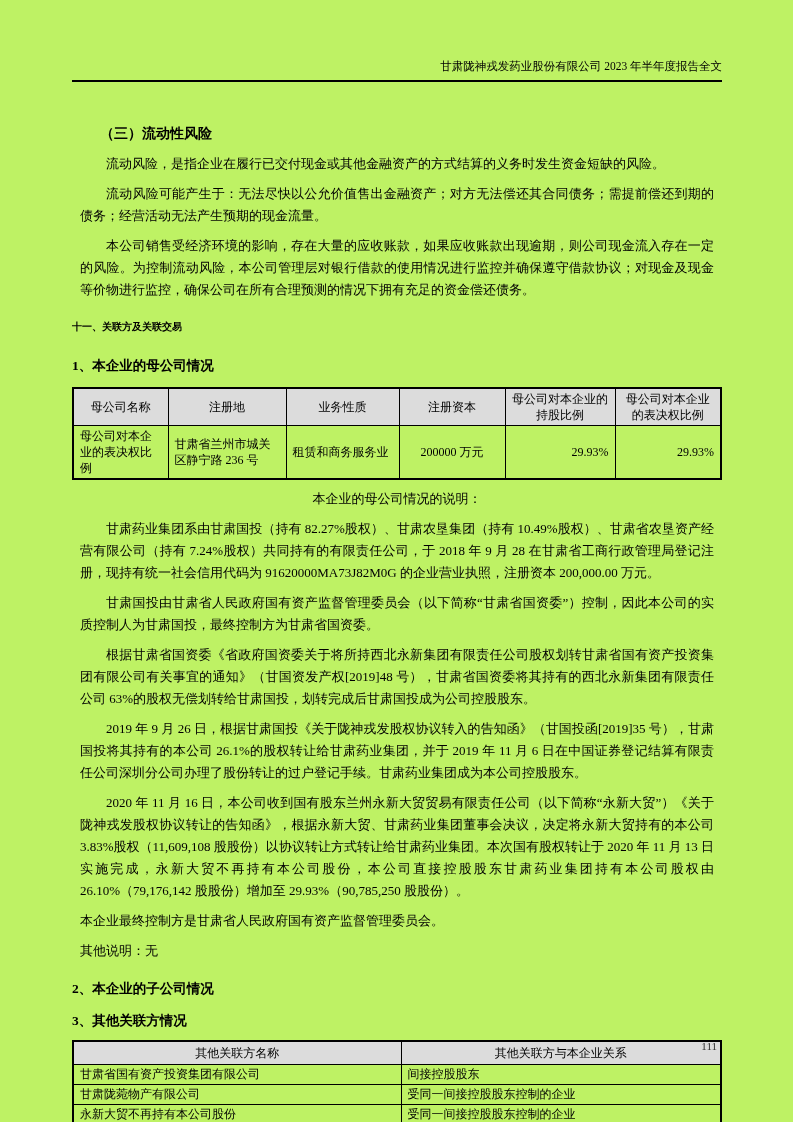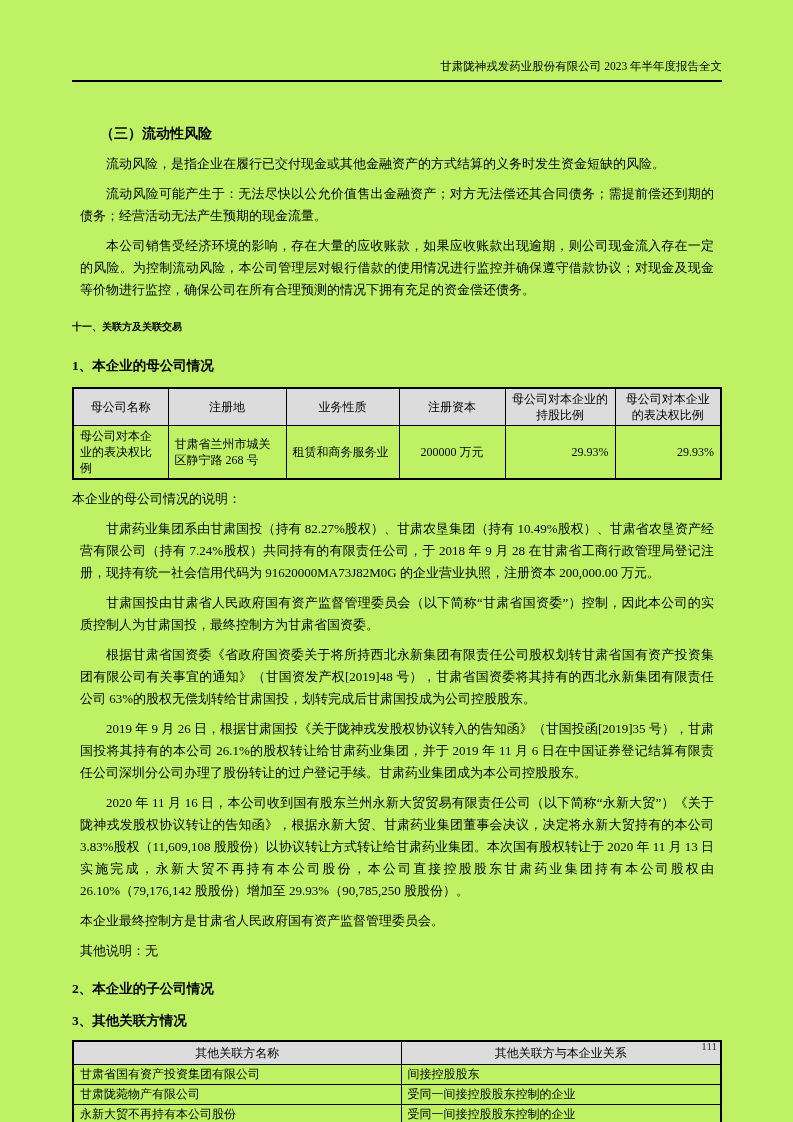--- a/index.html
+++ b/index.html
@@ -79,20 +79,21 @@
   .tbl-parent { margin-top: 12px; }
   .tbl-parent thead th { height: 32px; }
   .tbl-parent td { height: 32px; line-height: 16px; }
   .tbl-parent td.c-left   { text-align: left; }
   .tbl-parent td.c-center { text-align: center; }
   .tbl-parent td.c-right  { text-align: right; }
   .note {
     margin: 8px 0 0 0;
     font-size: 13px;
     line-height: 22px;
+    text-align: center;
   }
   .tbl-other { margin-top: 10px; }
   .tbl-other thead th { height: 18px; }
   .tbl-other td { height: 15px; line-height: 15px; text-align: left; }
   .page-number {
     position: absolute;
     top: 1040px;
     right: 76px;
     font-size: 11px;
     color: #333333;
@@ -135,21 +136,21 @@
           <th>注册地</th>
           <th>业务性质</th>
           <th>注册资本</th>
           <th>母公司对本企业的持股比例</th>
           <th>母公司对本企业的表决权比例</th>
         </tr>
       </thead>
       <tbody>
         <tr>
           <td class="c-left">母公司对本企业的表决权比例</td>
-          <td class="c-left">甘肃省兰州市城关区静宁路 268 号</td>
+          <td class="c-left">甘肃省兰州市城关区静宁路 236 号</td>
           <td class="c-left">租赁和商务服务业</td>
           <td class="c-center">200000 万元</td>
           <td class="c-right">29.93%</td>
           <td class="c-right">29.93%</td>
         </tr>
       </tbody>
     </table>
 
     <p class="note">本企业的母公司情况的说明：</p>
 

